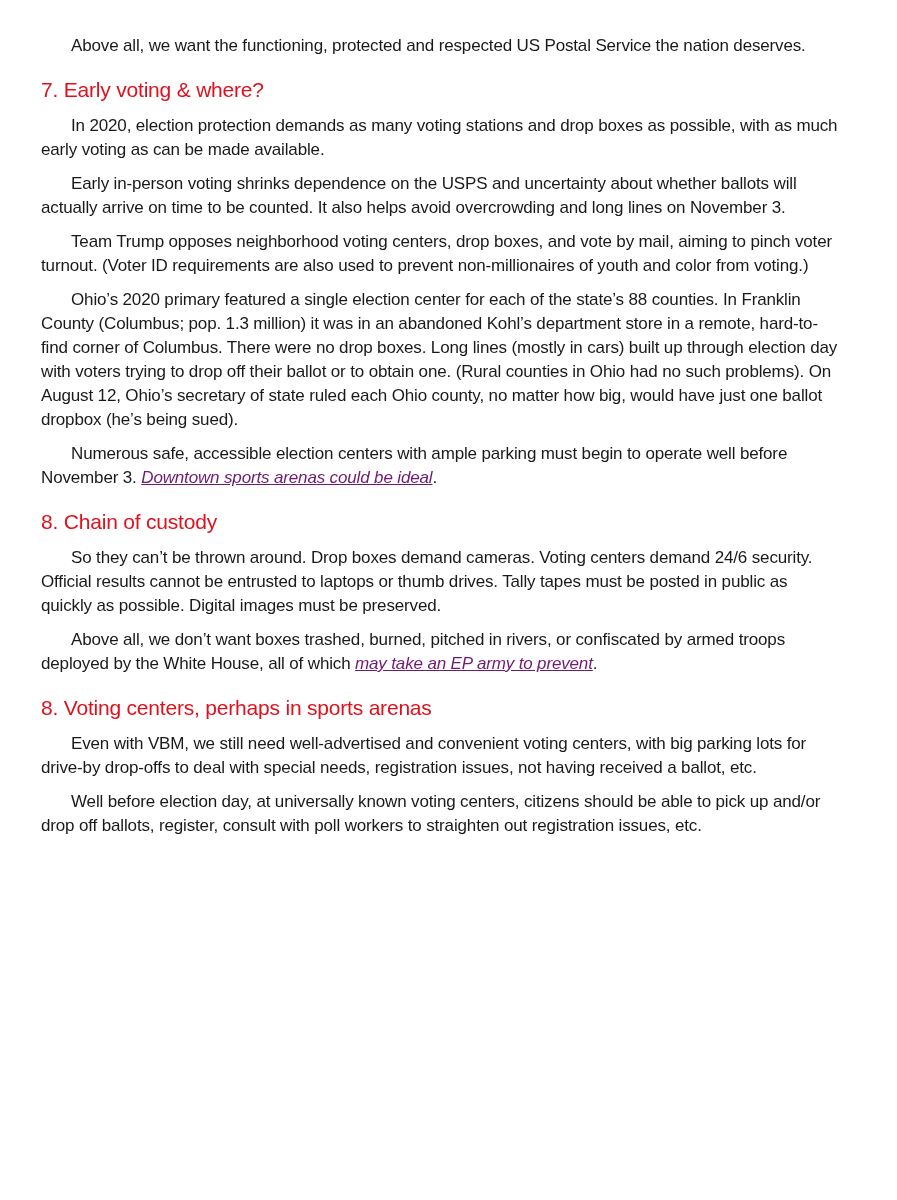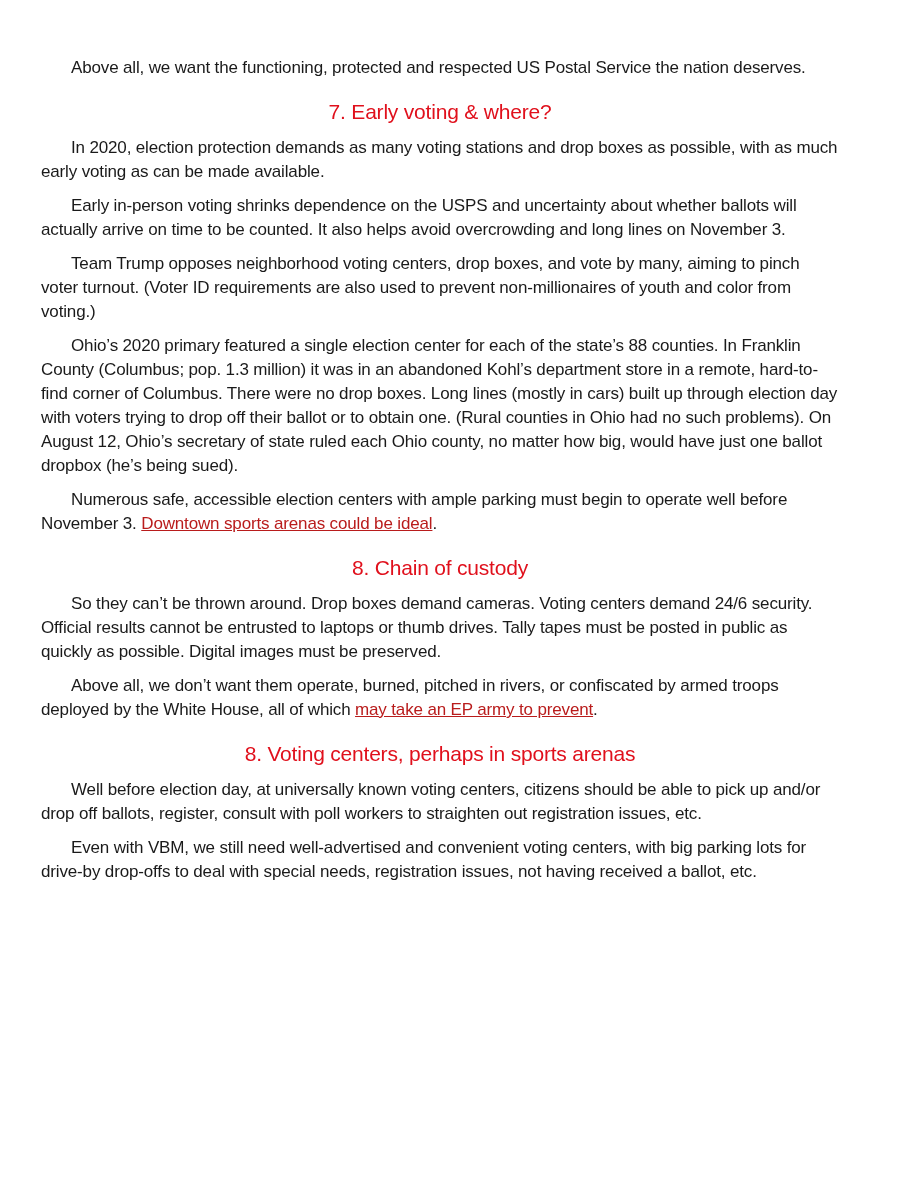--- a/index.html
+++ b/index.html
@@ -1,60 +1,59 @@
 <!DOCTYPE html>
 <html><head>
 <meta charset="utf-8">
 <style>
   html, body { margin: 0; padding: 0; background: #ffffff; }
   body {
     width: 897px; height: 1200px; overflow: hidden;
     font-family: "Liberation Sans", sans-serif;
     color: #1a1a1a;
   }
-  .page { position: relative; padding: 34px 58px 0 41px; margin-top: 22px; }
+  .page { position: relative; padding: 34px 58px 0 41px; }
   p.para {
     margin: 0 0 10px 0;
     font-size: 17px;
     line-height: 24px;
     text-indent: 30px;
     letter-spacing: -0.15px;
   }
   h2.heading {
     margin: 18px 0 10px 0;
     font-size: 21px;
     font-weight: normal;
     color: #e0101c;
     line-height: 28px;
     letter-spacing: -0.2px;
-    text-align: center;
   }
-  a.link { color: #b91c1c; text-decoration: underline; }
+  a.link { color: #701a75; text-decoration: underline; font-style: italic; }
 </style>
 </head>
 <body>
 
 <div class="page">
 
   <p class="para">Above all, we want the functioning, protected and respected US Postal Service the nation deserves.</p>
 
   <section>
     <h2 class="heading">7. Early voting &amp; where?</h2>
     <p class="para">In 2020, election protection demands as many voting stations and drop boxes as possible, with as much early voting as can be made available.</p>
     <p class="para">Early in-person voting shrinks dependence on the USPS and uncertainty about whether ballots will actually arrive on time to be counted. It also helps avoid overcrowding and long lines on November 3.</p>
-    <p class="para">Team Trump opposes neighborhood voting centers, drop boxes, and vote by many, aiming to pinch voter turnout. (Voter ID requirements are also used to prevent non-millionaires of youth and color from voting.)</p>
+    <p class="para">Team Trump opposes neighborhood voting centers, drop boxes, and vote by mail, aiming to pinch voter turnout. (Voter ID requirements are also used to prevent non-millionaires of youth and color from voting.)</p>
     <p class="para">Ohio’s 2020 primary featured a single election center for each of the state’s 88 counties. In Franklin County (Columbus; pop. 1.3 million) it was in an abandoned Kohl’s department store in a remote, hard-to-find corner of Columbus. There were no drop boxes. Long lines (mostly in cars) built up through election day with voters trying to drop off their ballot or to obtain one. (Rural counties in Ohio had no such problems). On August 12, Ohio’s secretary of state ruled each Ohio county, no matter how big, would have just one ballot dropbox (he’s being sued).</p>
     <p class="para"><span>Numerous safe, accessible election centers with ample parking must begin to operate well before November 3. </span><a class="link" href="#">Downtown sports arenas could be ideal</a><span>.</span></p>
   </section>
 
   <section>
     <h2 class="heading">8. Chain of custody</h2>
     <p class="para">So they can’t be thrown around. Drop boxes demand cameras. Voting centers demand 24/6 security. Official results cannot be entrusted to laptops or thumb drives. Tally tapes must be posted in public as quickly as possible. Digital images must be preserved.</p>
-    <p class="para"><span>Above all, we don’t want them operate, burned, pitched in rivers, or confiscated by armed troops deployed by the White House, all of which </span><a class="link" href="#">may take an EP army to prevent</a><span>.</span></p>
+    <p class="para"><span>Above all, we don’t want boxes trashed, burned, pitched in rivers, or confiscated by armed troops deployed by the White House, all of which </span><a class="link" href="#">may take an EP army to prevent</a><span>.</span></p>
   </section>
 
   <section>
     <h2 class="heading">8. Voting centers, perhaps in sports arenas</h2>
+    <p class="para">Even with VBM, we still need well-advertised and convenient voting centers, with big parking lots for drive-by drop-offs to deal with special needs, registration issues, not having received a ballot, etc.</p>
     <p class="para">Well before election day, at universally known voting centers, citizens should be able to pick up  and/or drop off ballots, register, consult with poll workers to straighten out registration issues, etc.</p>
-    <p class="para">Even with VBM, we still need well-advertised and convenient voting centers, with big parking lots for drive-by drop-offs to deal with special needs, registration issues, not having received a ballot, etc.</p>
   </section>
 
 </div>
 
 </body></html>

